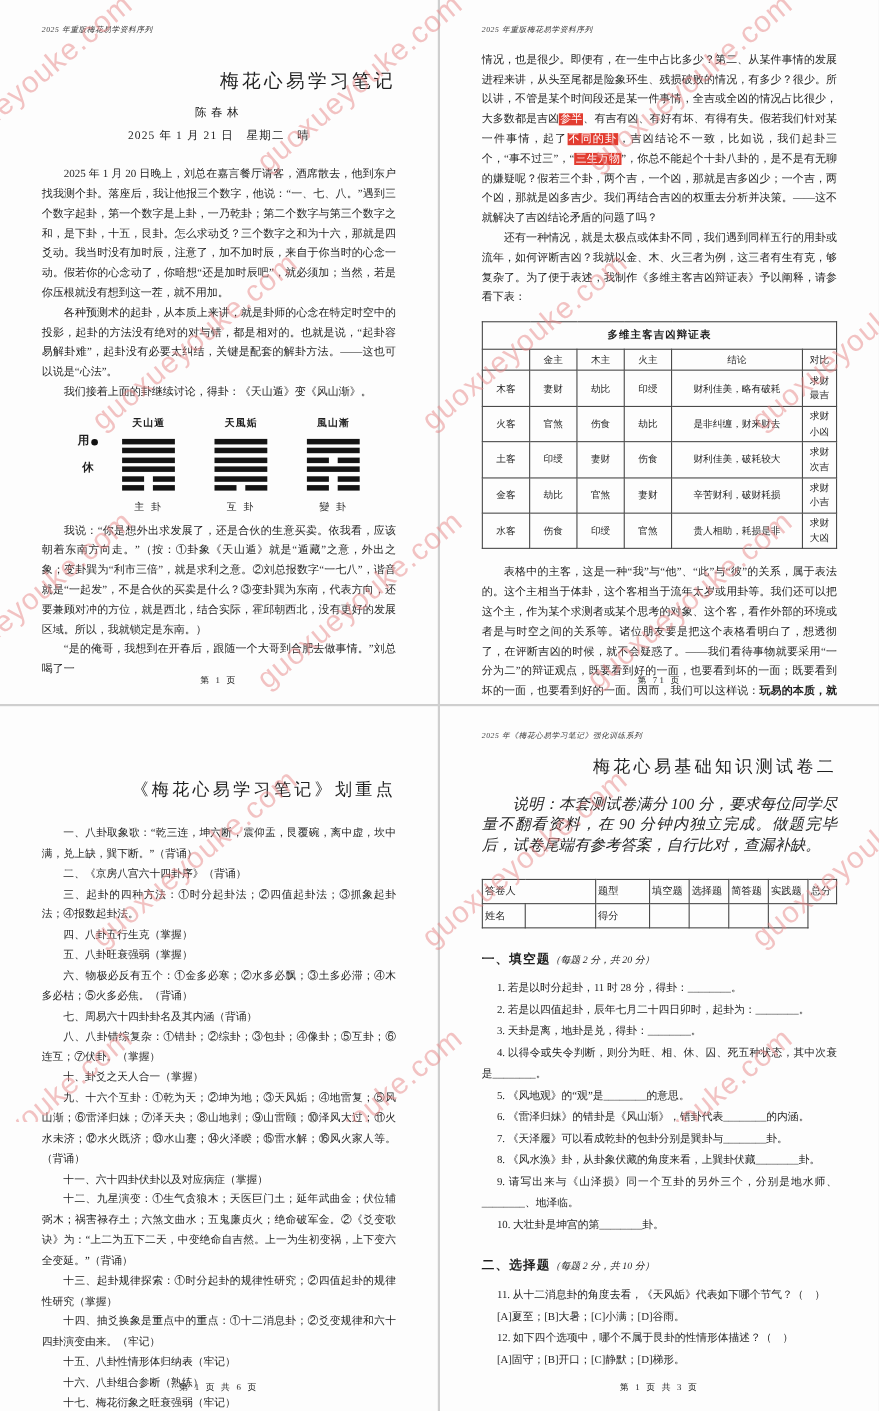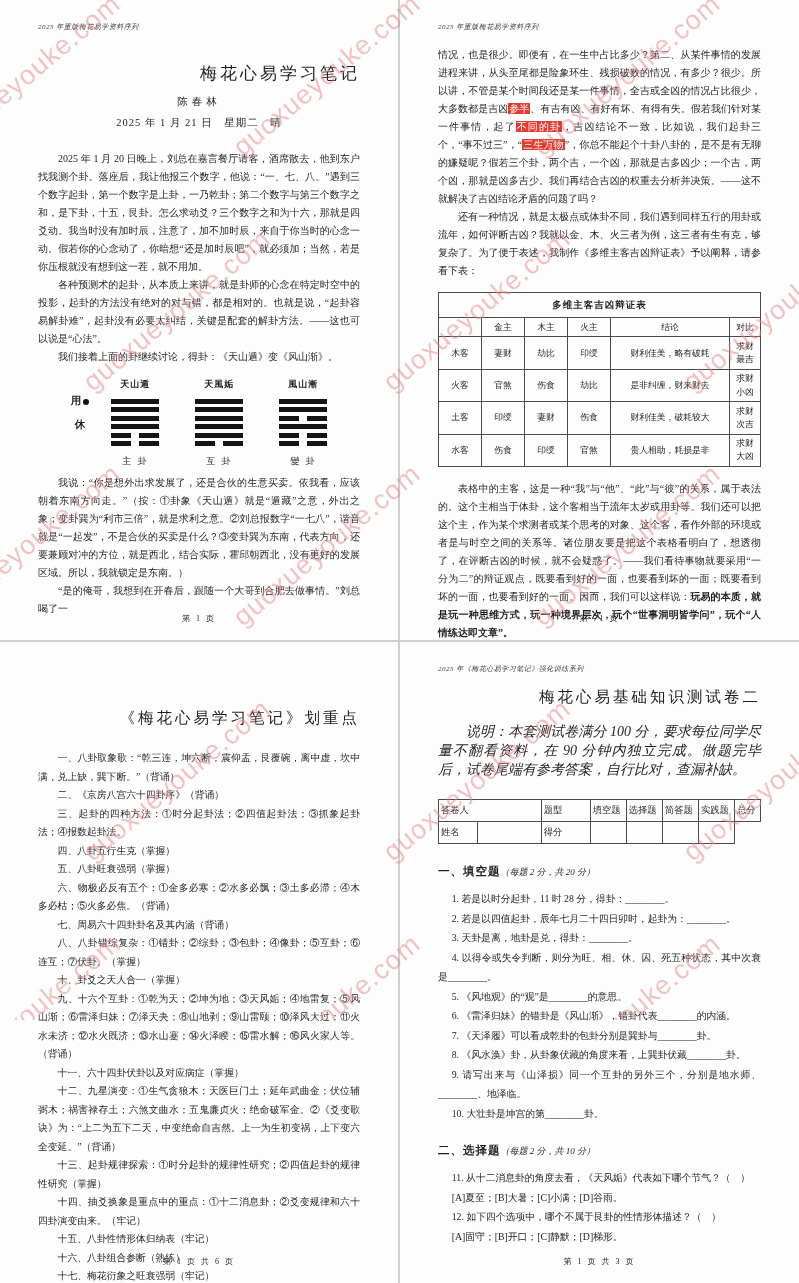--- a/index.html
+++ b/index.html
@@ -157,20 +157,28 @@
             <td>是非纠缠，财来财去</td>
             <td>求财小凶</td>
           </tr>
       <tr>
             <td>土客</td>
             <td>印绶</td>
             <td>妻财</td>
             <td>伤食</td>
             <td>财利佳美，破耗较大</td>
             <td>求财次吉</td>
+          </tr>
+      <tr>
+            <td>金客</td>
+            <td>劫比</td>
+            <td>官煞</td>
+            <td>妻财</td>
+            <td>辛苦财利，破财耗损</td>
+            <td>求财小吉</td>
           </tr>
       <tr>
             <td>水客</td>
             <td>伤食</td>
             <td>印绶</td>
             <td>官煞</td>
             <td>贵人相助，耗损是非</td>
             <td>求财大凶</td>
           </tr>
     </tbody>

